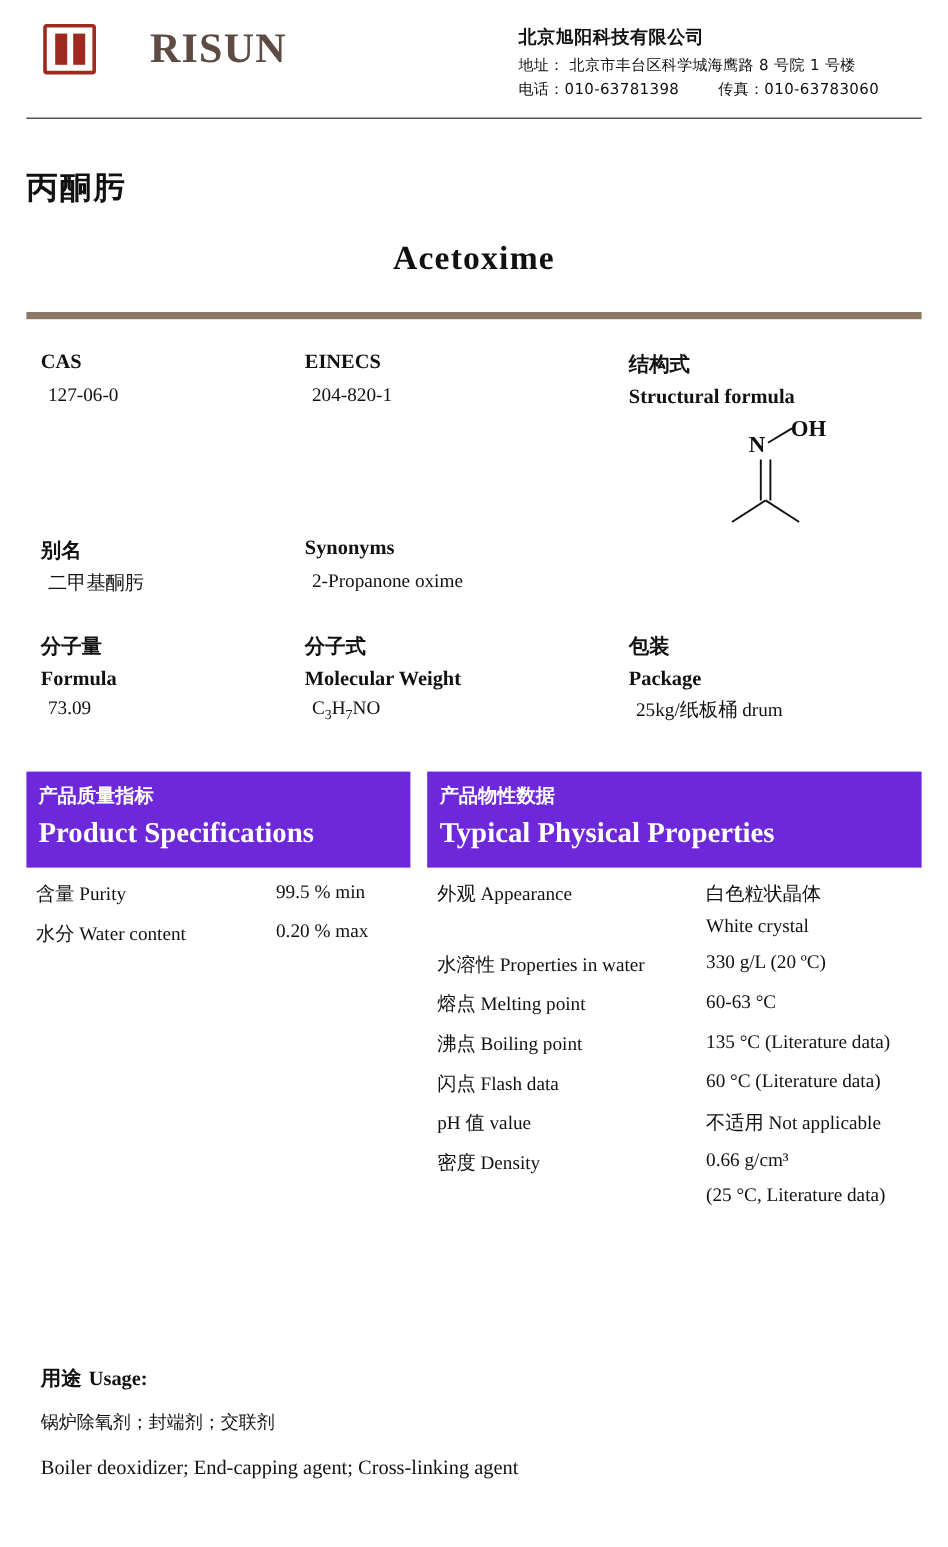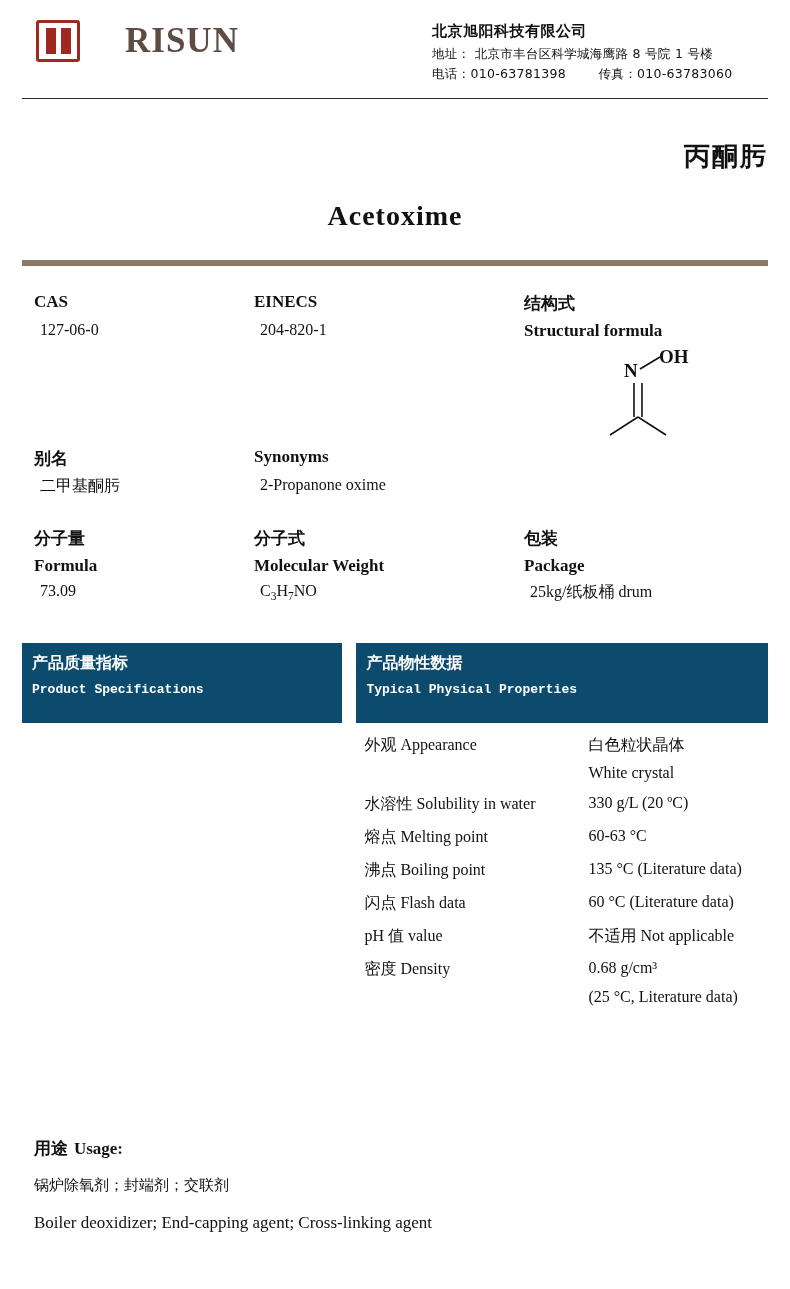--- a/index.html
+++ b/index.html
@@ -98,21 +98,21 @@
     width: 24px;
   }
   .header-rule {
     border: 0;
     border-top: 1.5px solid #2b2b2b;
     margin: 6px 0 0 0;
   }
 
   
   .title-cn {
-    text-align: right;
+    text-align: left;
     font-family: "DejaVu Sans", sans-serif;
     font-size: 26px;
     font-weight: bold;
     margin-top: 40px;
     letter-spacing: 2px;
     color: #111;
   }
   .title-en {
     text-align: center;
     font-family: "Liberation Serif", serif;
@@ -176,35 +176,35 @@
     display: flex;
     gap: 14px;
     padding: 0;
   }
   .tbl {
     box-sizing: border-box;
   }
   .tbl-left { width: 330px; }
   .tbl-right { width: 424px; }
   .tbl-head {
-    background: #0c4a6e;
+    background: #6d28d9;
     color: #ffffff;
     padding: 10px 10px 20px 10px;
     box-sizing: border-box;
     height: 80px;
   }
   .tbl-head .h-cn {
     font-family: "DejaVu Sans", sans-serif;
     font-size: 16px;
     font-weight: bold;
     margin-bottom: 8px;
   }
   .tbl-head .h-en {
-    font-family: Liberation Mono, monospace;
-    font-size: 13px;
+    font-family: Liberation Serif, serif;
+    font-size: 24px;
     font-weight: bold;
   }
   .tbl-body {
     padding-top: 12px;
   }
   .prop-row {
     display: flex;
     align-items: flex-start;
     margin-bottom: 12px;
   }
@@ -335,58 +335,68 @@
 
   </div>
 
   <div class="tables">
 
     <div class="tbl tbl-left">
       <div class="tbl-head">
         <div class="h-cn">产品质量指标</div>
         <div class="h-en">Product Specifications</div>
       </div>
+      <div class="tbl-body">
+        <div class="prop-row">
+          <div class="k">含量 Purity</div>
+          <div class="v">99.5 % min</div>
+        </div>
+        <div class="prop-row">
+          <div class="k">水分 Water content</div>
+          <div class="v">0.20 % max</div>
+        </div>
+      </div>
     </div>
 
     <div class="tbl tbl-right">
       <div class="tbl-head">
         <div class="h-cn">产品物性数据</div>
         <div class="h-en">Typical Physical Properties</div>
       </div>
       <div class="tbl-body">
 
         <div class="prop-row">
           <div class="k">外观 Appearance</div>
           <div class="v">白色粒状晶体</div>
         </div>
         <div class="sub-line">White crystal</div>
 
         <div class="prop-row">
-          <div class="k">水溶性 Solubility in water</div>
+          <div class="k">水溶性 Properties in water</div>
           <div class="v">330 g/L (20 ºC)</div>
         </div>
         <div class="prop-row">
           <div class="k">熔点 Melting point</div>
           <div class="v">60-63 °C</div>
         </div>
         <div class="prop-row">
           <div class="k">沸点 Boiling point</div>
           <div class="v">135 °C (Literature data)</div>
         </div>
         <div class="prop-row">
           <div class="k">闪点 Flash data</div>
           <div class="v">60 °C (Literature data)</div>
         </div>
         <div class="prop-row">
           <div class="k">pH 值  value</div>
           <div class="v">不适用 Not applicable</div>
         </div>
         <div class="prop-row">
           <div class="k">密度 Density</div>
-          <div class="v">0.68 g/cm³</div>
+          <div class="v">0.66 g/cm³</div>
         </div>
         <div class="sub-line">(25 °C, Literature data)</div>
 
       </div>
     </div>
   </div>
 
   <div class="usage">
     <div class="usage-title">
       <span>用途</span>

